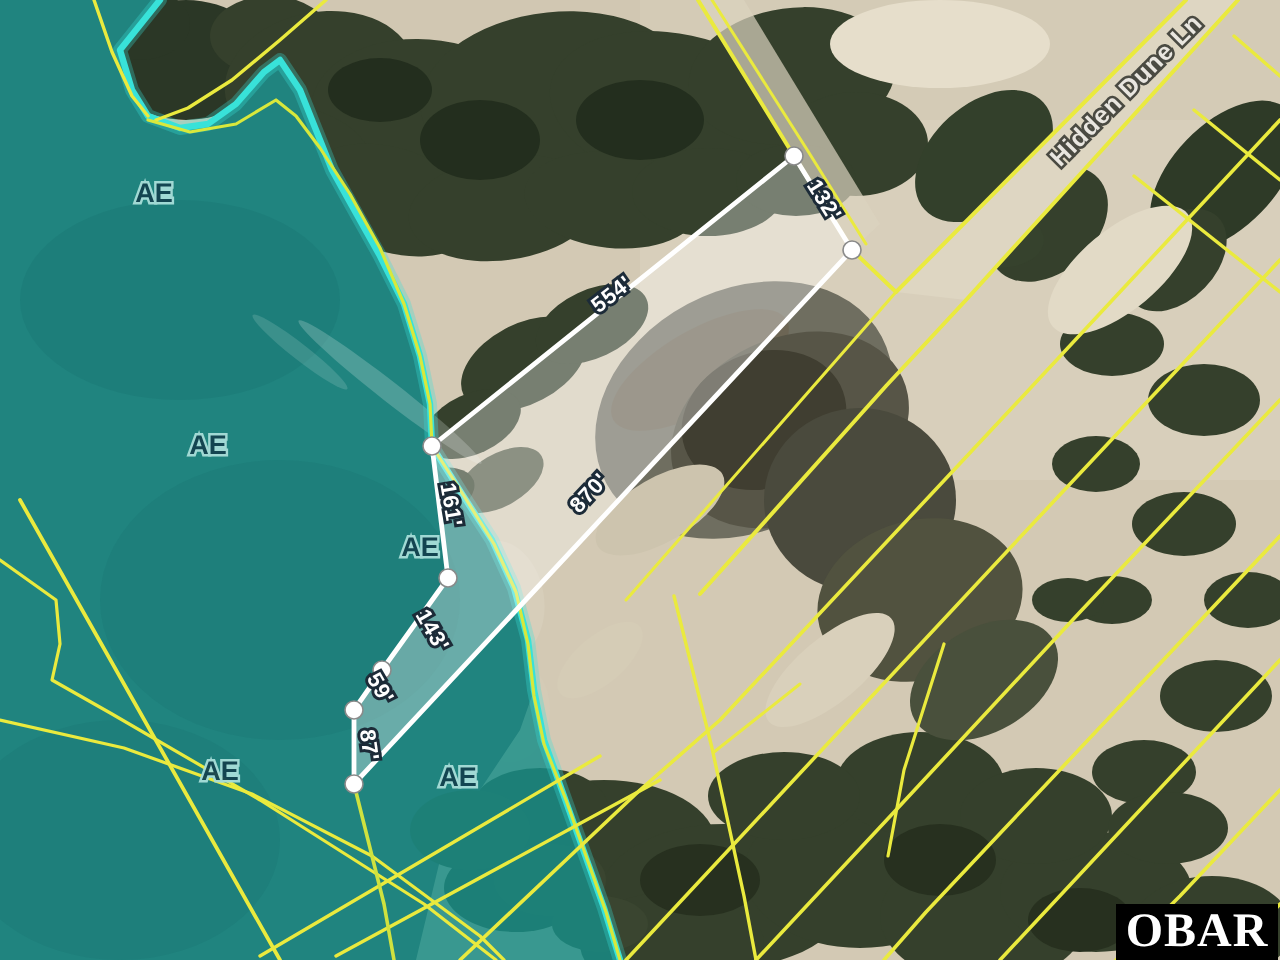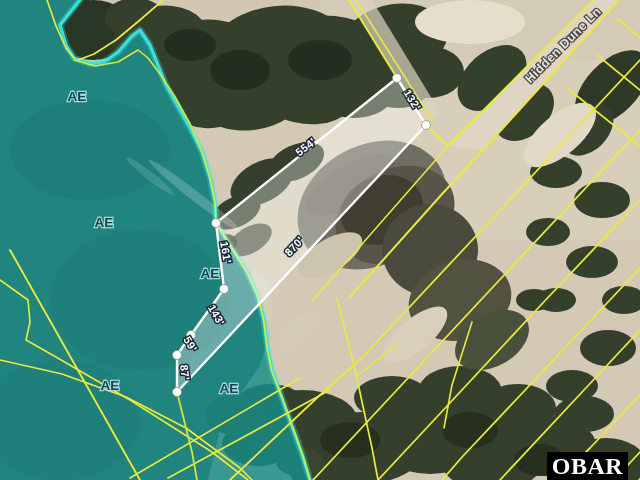--- a/index.html
+++ b/index.html
@@ -4,21 +4,21 @@
 <style>
   html,body{margin:0;padding:0;background:#111;}
   .stage{position:relative;width:640px;height:480px;overflow:hidden;font-family:"Liberation Sans",sans-serif;}
   .stage svg{display:block;}
   .dim-label{font-family:"Liberation Sans",sans-serif;font-size:11px;font-weight:bold;fill:#ffffff;
     stroke:#1c2b38;stroke-width:3px;paint-order:stroke;text-anchor:middle;letter-spacing:.3px;}
   .ae-label{font-family:"Liberation Sans",sans-serif;font-size:13.5px;font-weight:bold;fill:#14424f;
     stroke:#a8ded9;stroke-width:2.4px;paint-order:stroke;text-anchor:middle;opacity:.95;}
   .street-label{font-family:"Liberation Sans",sans-serif;font-size:12.5px;font-weight:bold;fill:#e9e6e0;
     stroke:#4a4a42;stroke-width:2.6px;paint-order:stroke;text-anchor:middle;letter-spacing:.4px;}
-  .obar-box{position:absolute;right:12px;bottom:0;width:81px;height:28px;background:#000;
+  .obar-box{position:absolute;right:1px;bottom:0;width:81px;height:28px;background:#000;
     display:flex;align-items:center;justify-content:center;}
   .obar-text{font-family:"Liberation Serif",serif;font-size:24px;font-weight:600;color:#fff;
     letter-spacing:.5px;line-height:1;}
 </style>
 </head>
 <body>
 
 <div class="stage">
 <svg width="640" height="480" viewBox="0 0 640 480">
 

